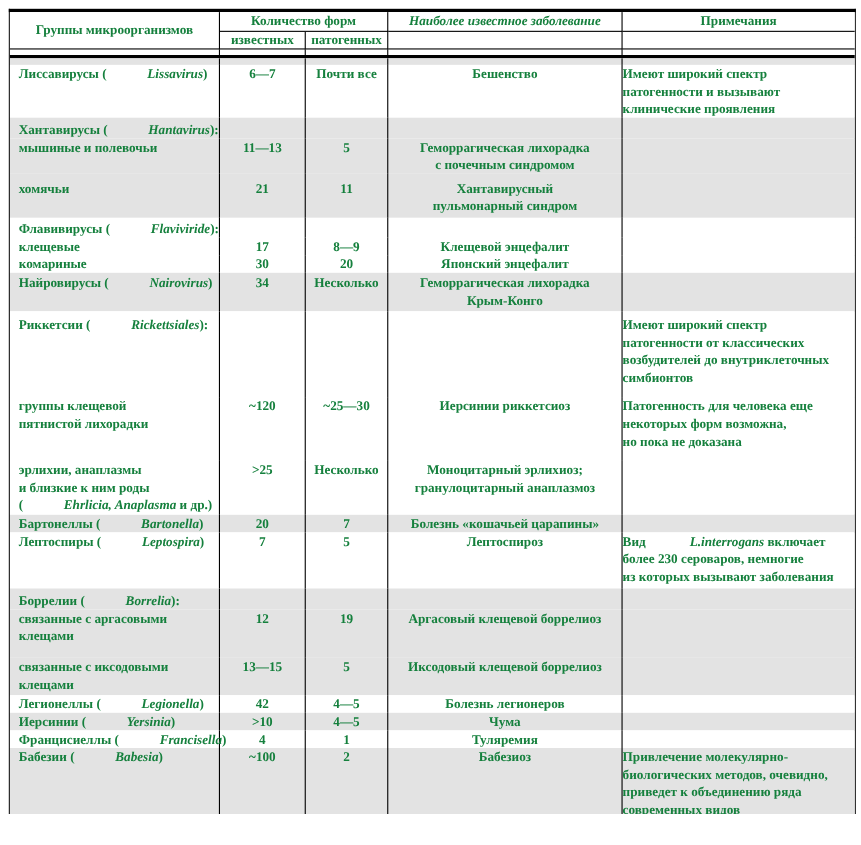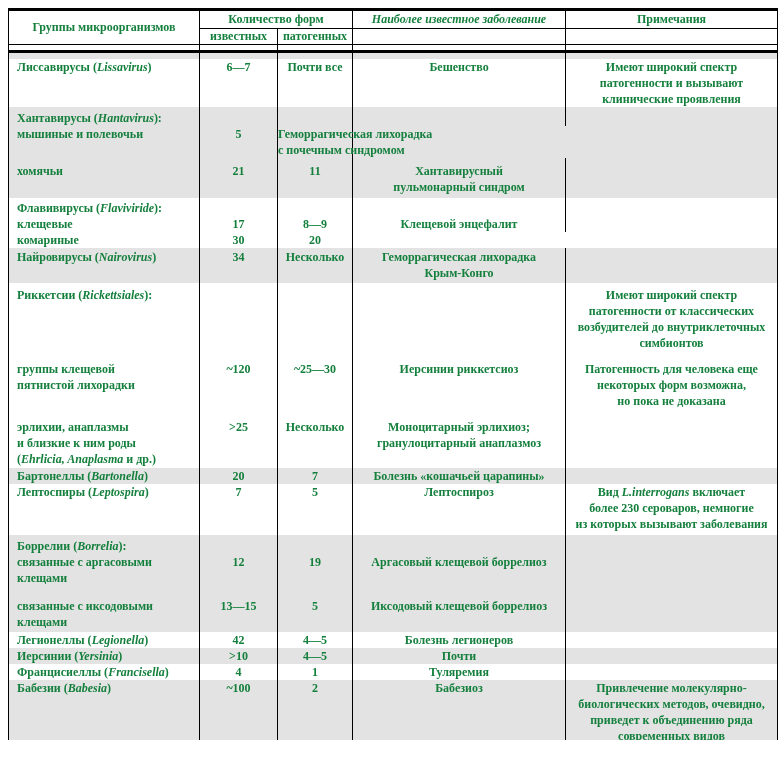--- a/index.html
+++ b/index.html
@@ -26,22 +26,22 @@
   .sp4{grid-area:3/4/4/5;border-right:1px solid #000;}
   .sp5{grid-area:3/5/4/6;}
   
   .trow{display:grid;grid-template-columns:191px 78px 75px 213px 211px;}
   .bg-gray{background:#e3e3e3;}
   .bg-white{background:#ffffff;}
   .td{font-size:12px;line-height:16px;font-weight:bold;
       padding-top:var(--pt,0px);padding-bottom:var(--pb,0px);}
   .td.c1{text-align:left;padding-left:8px;padding-right:4px;border-right:1px solid #000;}
   .td.c2,.td.c3,.td.c4{text-align:center;border-right:1px solid #000;}
-  .td.c5{text-align:center;}
-  .it{font-style:italic;}
+  .td.c5{text-align:left;}
+  .it{font-style:italic;padding-left:37px;}
   .line{white-space:nowrap;}
 </style>
 </head>
 <body>
 
 <div class="page">
   <div class="table">
 
     <div class="thead">
       <div class="th h-group">Группы микроорганизмов</div>
@@ -88,20 +88,21 @@
           </div>
     <div class="td c2"></div>
     <div class="td c3"></div>
     <div class="td c4"></div>
     <div class="td c5"></div>
   </div>
         <div class="trow bg-gray">
     <div class="td c1">
             <div class="line"><span>мышиные и полевочьи</span></div>
           </div>
+    <div class="td c2">11—13</div>
     <div class="td c3">5</div>
     <div class="td c4">
             <div class="line"><span>Геморрагическая лихорадка</span></div>
             <div class="line"><span>с почечным синдромом</span></div>
           </div>
     <div class="td c5"></div>
   </div>
         <div class="trow bg-gray" style="--pt: 5px; --pb: 3px;">
     <div class="td c1">
             <div class="line"><span>хомячьи</span></div>
@@ -133,20 +134,23 @@
             <div class="line"><span>Клещевой энцефалит</span></div>
           </div>
     <div class="td c5"></div>
   </div>
         <div class="trow bg-white">
     <div class="td c1">
             <div class="line"><span>комариные</span></div>
           </div>
     <div class="td c2">30</div>
     <div class="td c3">20</div>
+    <div class="td c4">
+            <div class="line"><span>Японский энцефалит</span></div>
+          </div>
     <div class="td c5"></div>
   </div>
         <div class="trow bg-gray" style="--pt: 1px; --pb: 2px;">
     <div class="td c1">
             <div class="line"><span>Найровирусы (</span><span class="it">Nairovirus</span><span>)</span></div>
           </div>
     <div class="td c2">34</div>
     <div class="td c3">Несколько</div>
     <div class="td c4">
             <div class="line"><span>Геморрагическая лихорадка</span></div>
@@ -268,21 +272,21 @@
           </div>
     <div class="td c5"></div>
   </div>
         <div class="trow bg-gray">
     <div class="td c1">
             <div class="line"><span>Иерсинии (</span><span class="it">Yersinia</span><span>)</span></div>
           </div>
     <div class="td c2">&gt;10</div>
     <div class="td c3">4—5</div>
     <div class="td c4">
-            <div class="line"><span>Почти</span></div>
+            <div class="line"><span>Чума</span></div>
           </div>
     <div class="td c5"></div>
   </div>
         <div class="trow bg-white">
     <div class="td c1">
             <div class="line"><span>Францисиеллы (</span><span class="it">Francisella</span><span>)</span></div>
           </div>
     <div class="td c2">4</div>
     <div class="td c3">1</div>
     <div class="td c4">

